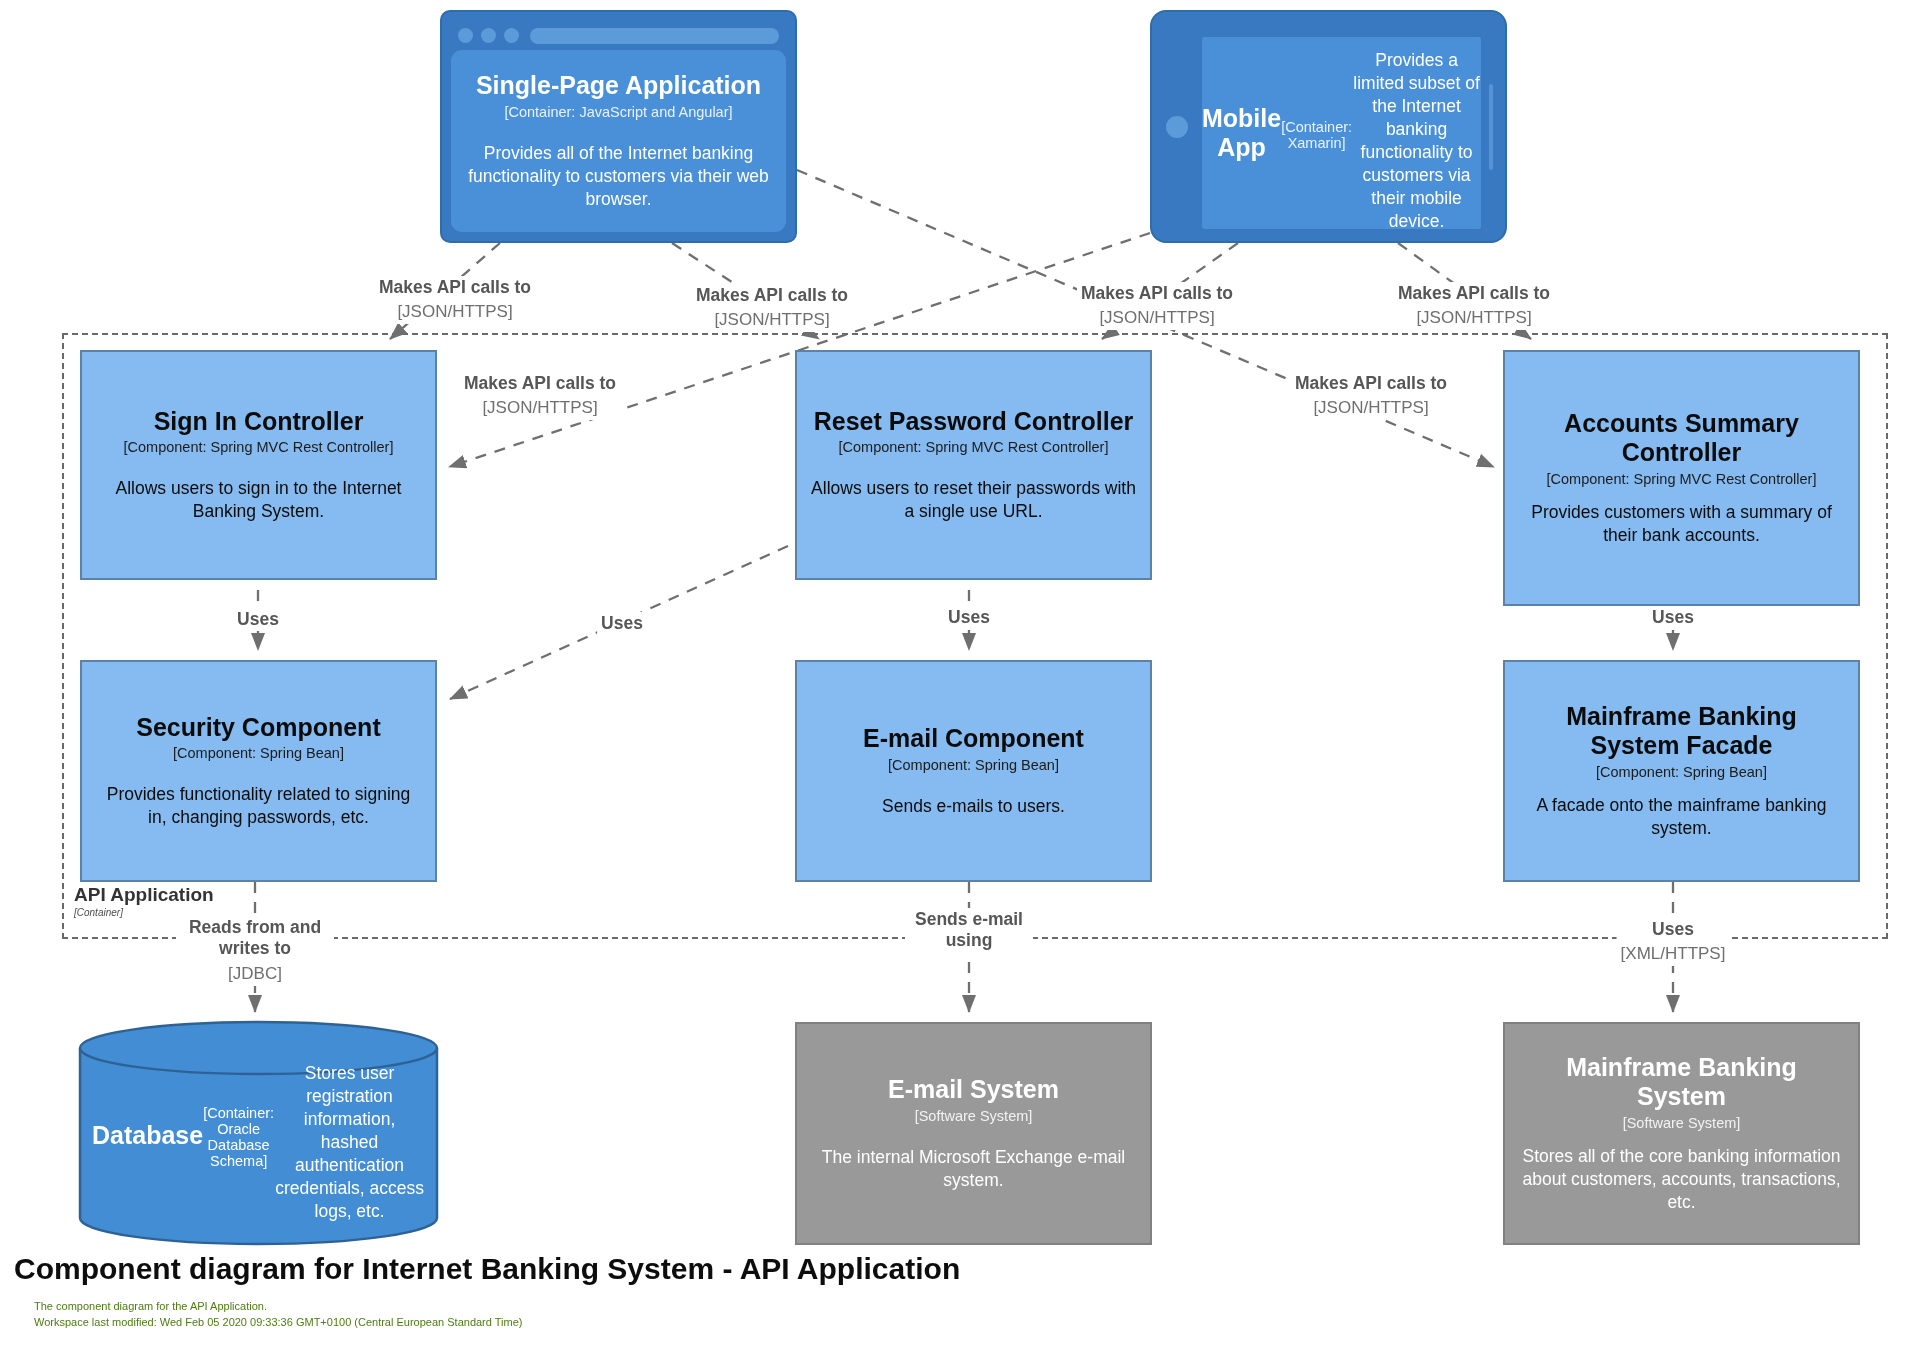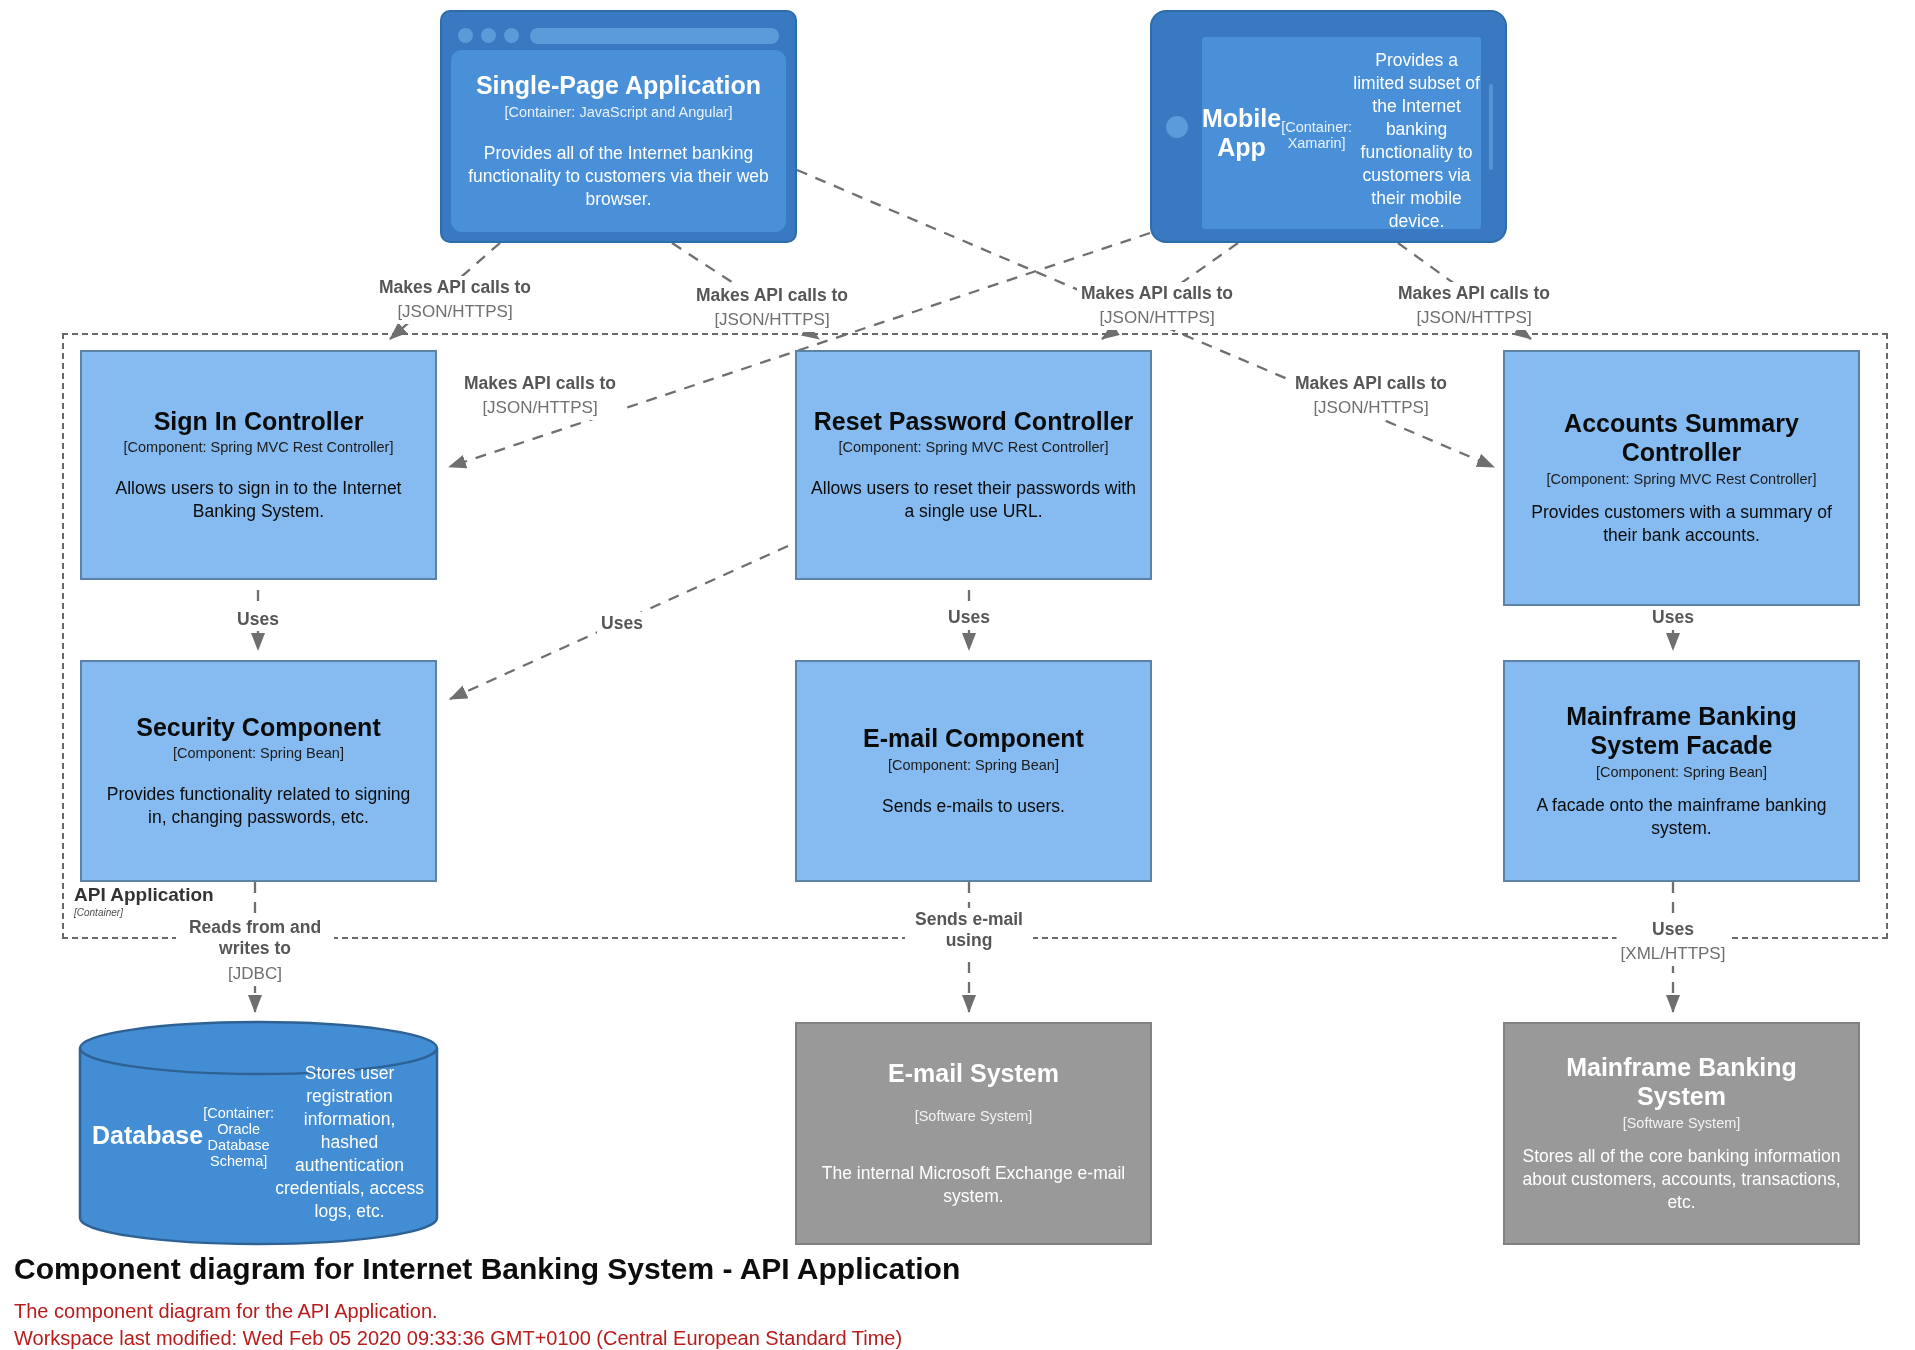--- a/index.html
+++ b/index.html
@@ -36,21 +36,21 @@
   .rel-l{font-weight:bold;font-size:17.5px;color:#565656;line-height:1.22;}
   .rel-t{font-size:17px;color:#6f6f6f;line-height:1.3;margin-top:3px;}
   
   .boundary{position:absolute;z-index:0;border:2.5px dashed #696969;}
   .boundary-label{position:absolute;z-index:3;background:#fff;padding:0 4px 2px 0;}
   .bl-name{font-weight:bold;font-size:19px;color:#333;}
   .bl-type{font-size:10px;color:#4c4c4c;margin-top:1px;font-style:italic;}
   
   .footer{position:absolute;left:14px;z-index:3;}
   .f-title{font-weight:bold;font-size:30px;color:#0d0d0d;}
-  .f-sub{font-size:20px;color:#b91c1c;}
+  .f-sub{font-size:11px;color:#4d7c0f;margin-left:20px;}
 </style>
 </head>
 <body>
 
 <div class="canvas">
 
   <div class="boundary" style="left:62px;top:333px;width:1822px;height:602px;"></div>
   <div class="boundary-label" style="left:74px;top:884px;">
     <div class="bl-name">API Application</div>
     <div class="bl-type">[Container]</div>
@@ -143,21 +143,21 @@
     <div class="n-meta">[Component: Spring Bean]</div>
     <div class="n-desc" style="margin-top:14px;">A facade onto the mainframe banking system.</div>
   </div>
 
   <div class="dbtext" style="left:92px;top:1058px;width:333px;height:155px;">
     <div class="n-title">Database</div>
     <div class="n-meta">[Container: Oracle Database Schema]</div>
     <div class="n-desc" style="margin-top:14px;">Stores user registration information, hashed authentication credentials, access logs, etc.</div>
   </div>
 
-  <div class="node ext blue" style="left:795px;top:1022px;width:357px;height:223px;gap:16px;">
+  <div class="node ext blue" style="left:795px;top:1022px;width:357px;height:223px;">
     <div class="n-title">E-mail System</div>
     <div class="n-meta">[Software System]</div>
     <div class="n-desc">The internal Microsoft Exchange e-mail system.</div>
   </div>
 
   <div class="node ext blue" style="left:1503px;top:1022px;width:357px;height:223px;">
     <div class="n-title" style="max-width:280px;">Mainframe Banking System</div>
     <div class="n-meta">[Software System]</div>
     <div class="n-desc" style="margin-top:14px;">Stores all of the core banking information about customers, accounts, transactions, etc.</div>
   </div>

